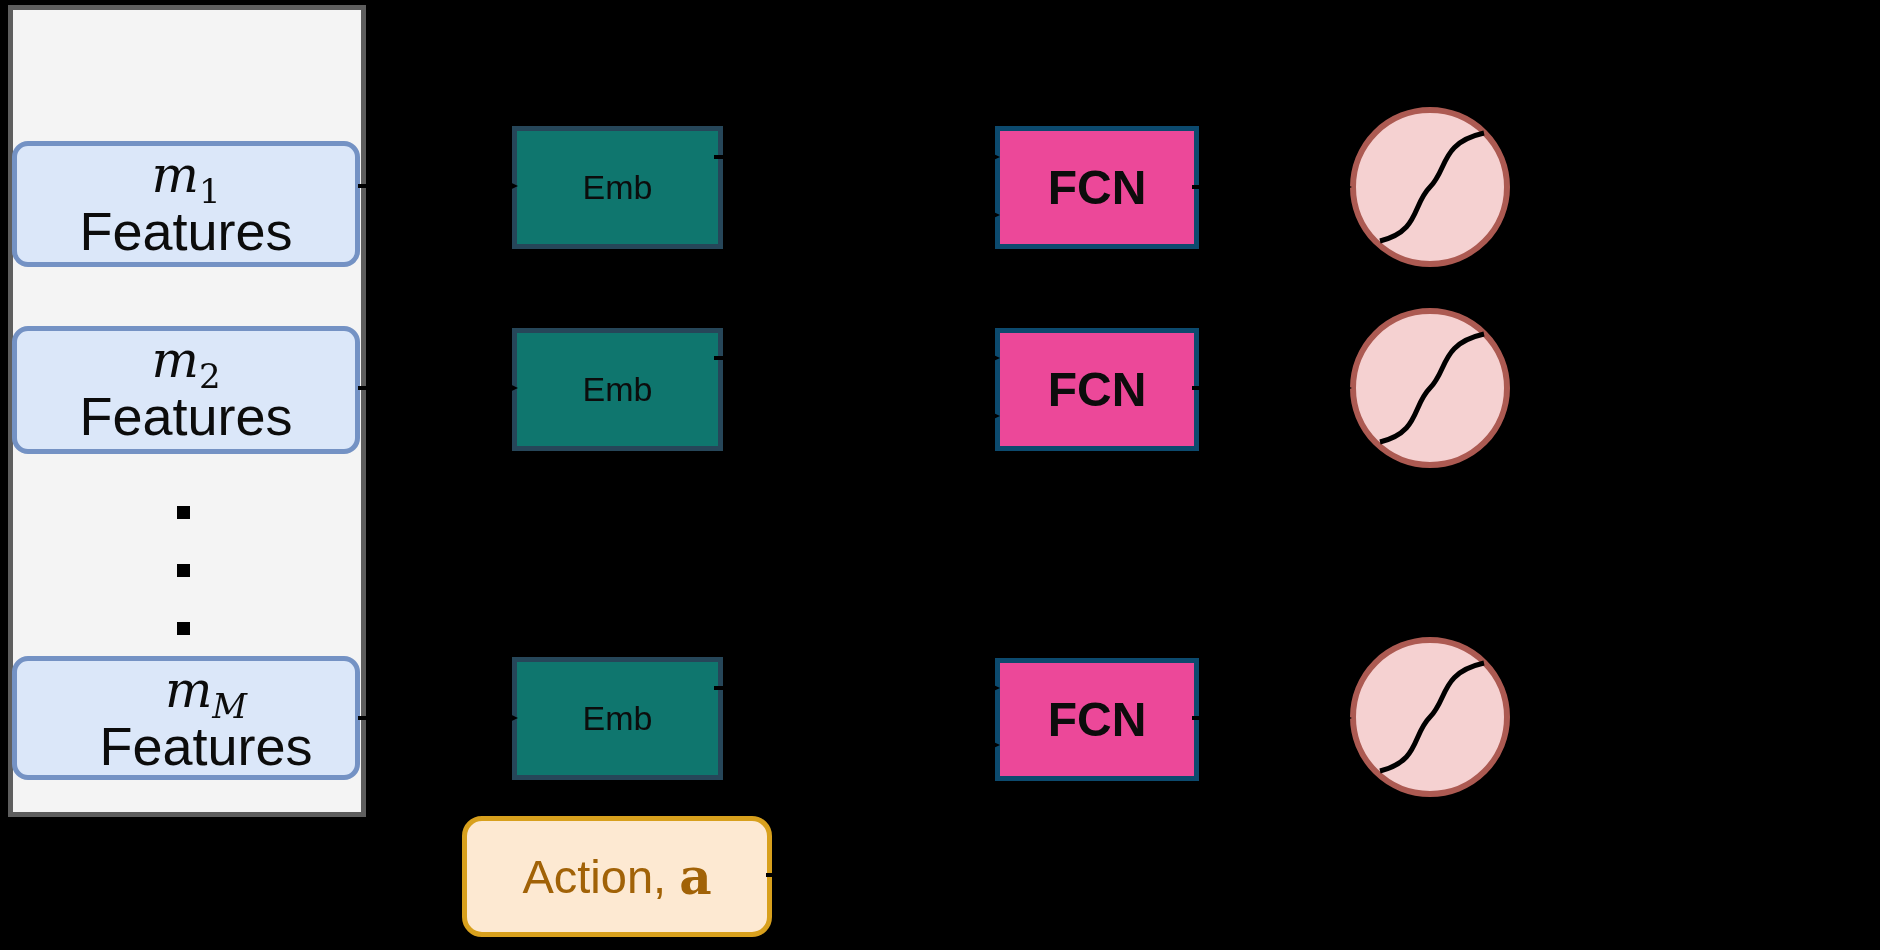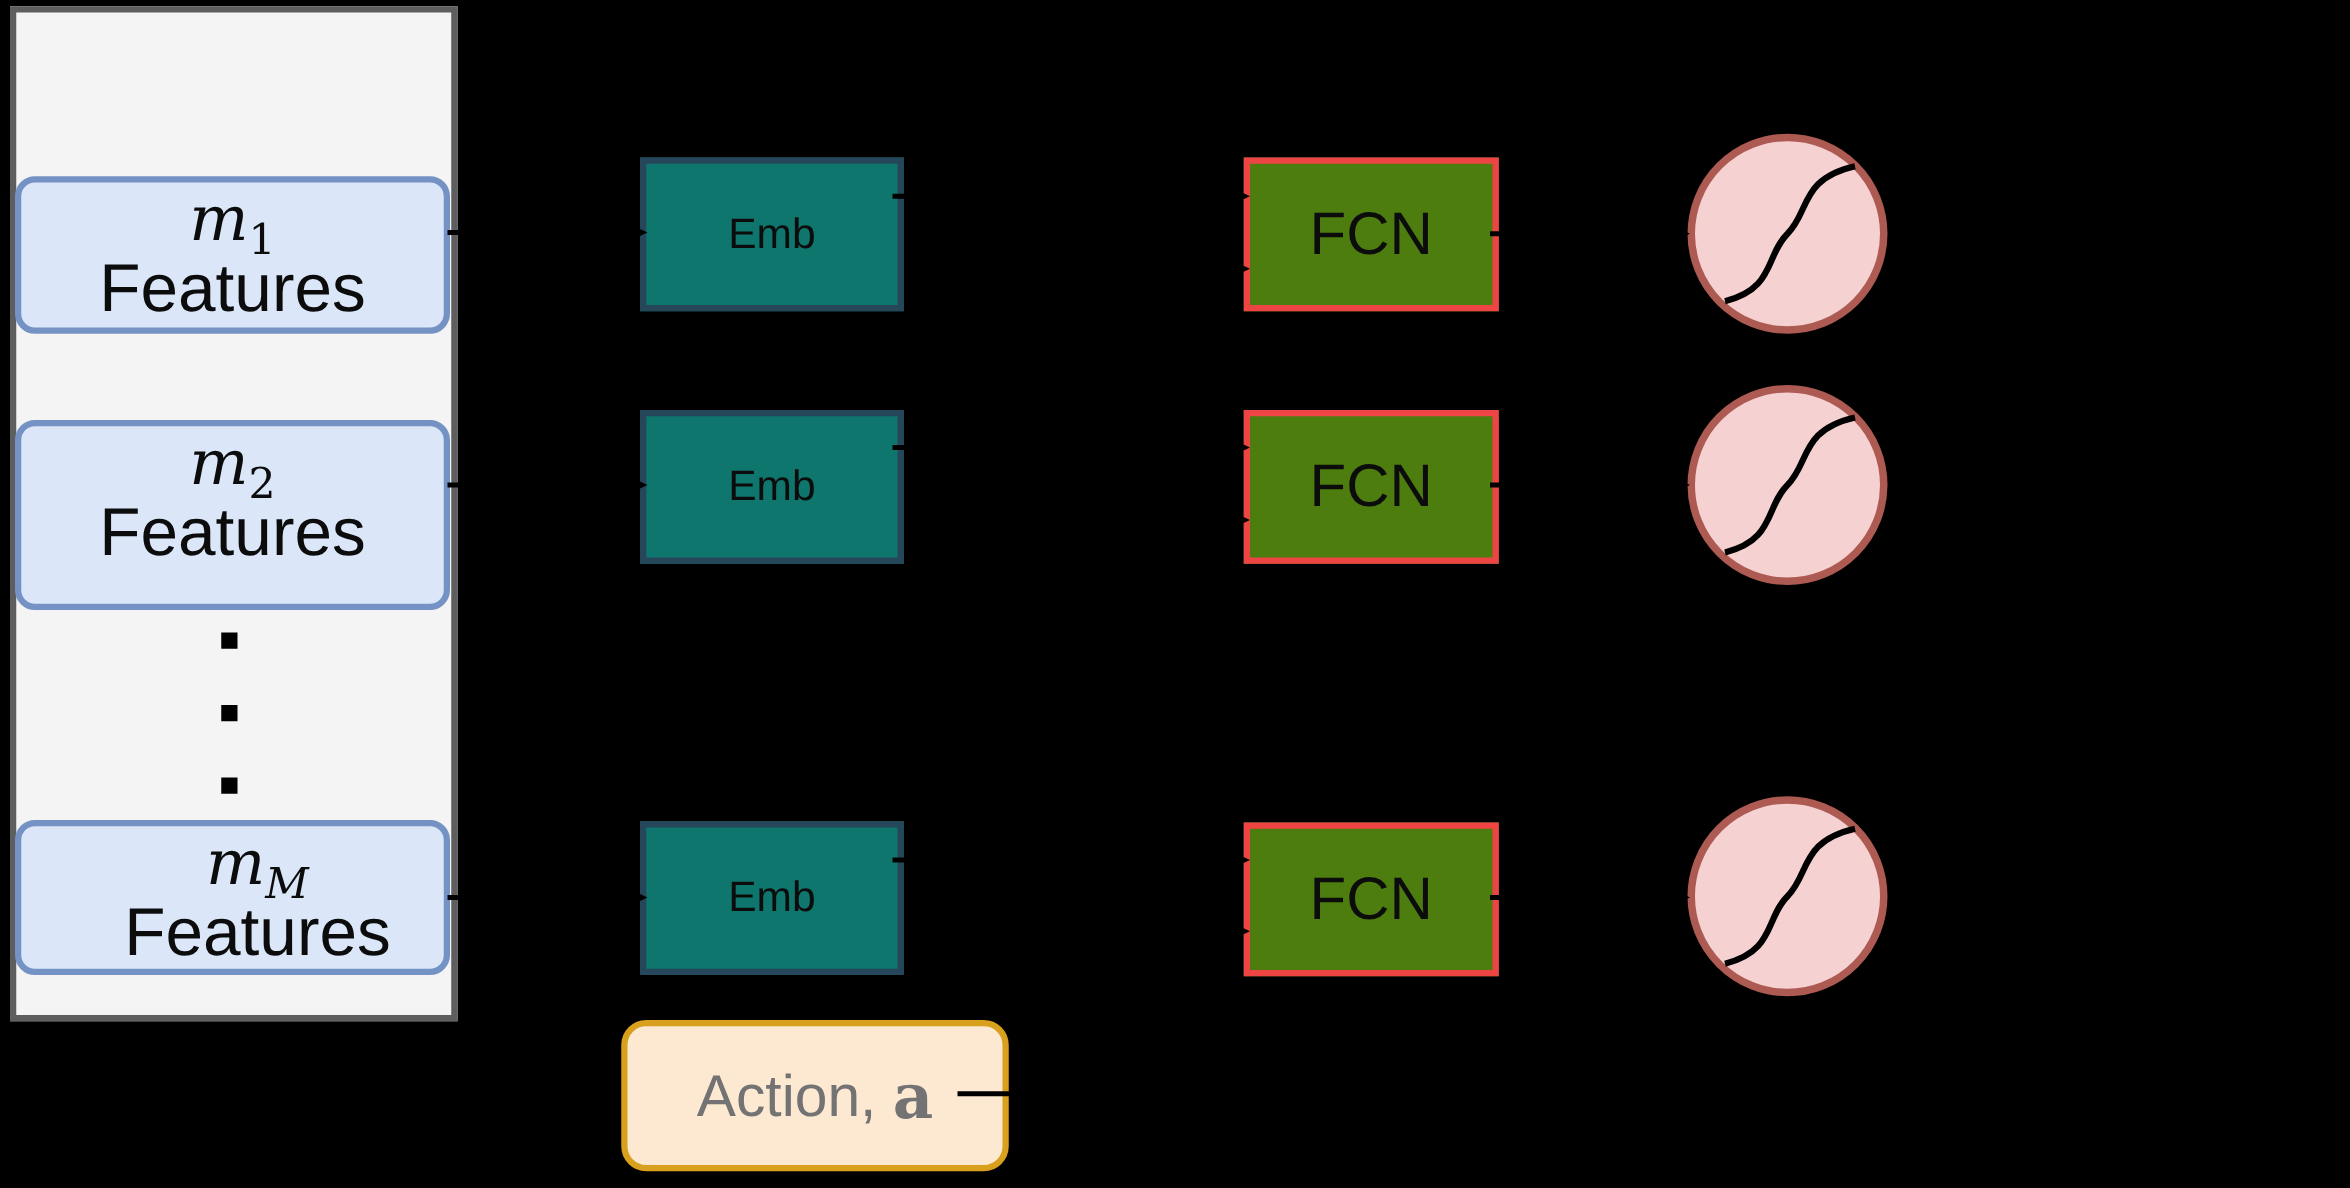--- a/index.html
+++ b/index.html
@@ -17,21 +17,21 @@
     font-family:"DejaVu Serif", serif;font-weight:bold;font-size:54px;color:#111;
   }
   .panel-title sub{font-size:36px;line-height:0;}
   
   .feature-box{
     position:absolute;left:12px;width:348px;box-sizing:border-box;
     background:#dbe7f9;border:5px solid #7492c4;border-radius:16px;
     text-align:center;color:#0c0c0c;
   }
   .fb1{top:122px;height:126px;margin-top:19px;}
-  .fb2{top:336px;height:152px;}
+  .fb2{top:326px;height:128px;}
   .fb3{top:656px;height:124px;padding-left:40px;}
   .math-line{
     font-family:"DejaVu Serif", serif;font-style:italic;font-size:50px;
     line-height:1.1;margin-top:2px;
   }
   .math-line sub{font-size:34px;line-height:0;}
   .sub-upright{font-style:normal;}
   .feat-label{font-size:54px;line-height:1.05;}
   
   .vdot{position:absolute;left:177px;width:13px;height:13px;background:#000;}
@@ -40,38 +40,38 @@
   .emb-box{
     position:absolute;left:512px;width:211px;height:123px;box-sizing:border-box;
     background:#0f766e;border:5px solid #264659;
     display:flex;align-items:center;justify-content:center;
     font-size:34px;color:#0c0c0c;
   }
   .emb1{top:126px;} .emb2{top:328px;} .emb3{top:657px;}
   
   .fcn-box{
     position:absolute;left:995px;width:204px;height:123px;box-sizing:border-box;
-    background:#4d7c0f;border:5px solid #ef4444;
+    background:#ec4899;border:5px solid #0c4a6e;
     display:flex;align-items:center;justify-content:center;
-    font-size:48px;color:#0c0c0c;
+    font-size:48px;color:#0c0c0c;font-weight:bold;
   }
   .fcn1{top:126px;} .fcn2{top:328px;} .fcn3{top:658px;}
   
   .sigmoid-node{
     position:absolute;left:1350px;width:148px;height:148px;box-sizing:content-box;
     background:#f5d1d1;border:6px solid #ac5a52;border-radius:50%;
   }
   .sn1{top:107px;} .sn2{top:308px;} .sn3{top:637px;}
   .sigmoid-node svg{position:absolute;left:0;top:0;}
   
   .action-box{
     position:absolute;left:462px;top:816px;width:310px;height:121px;box-sizing:border-box;
     background:#fde9d2;border:5px solid #d8a01d;border-radius:20px;
     display:flex;align-items:center;justify-content:center;
-    font-size:47px;color:#737373;white-space:pre;margin-left:35px;
+    font-size:47px;color:#a16207;white-space:pre;
   }
   .action-box .math-bold{
     font-family:"DejaVu Serif", serif;font-weight:bold;font-size:50px;
   }
   
   .arrows{position:absolute;left:0;top:0;z-index:20;pointer-events:none;}
 </style>
 </head>
 <body>
 

